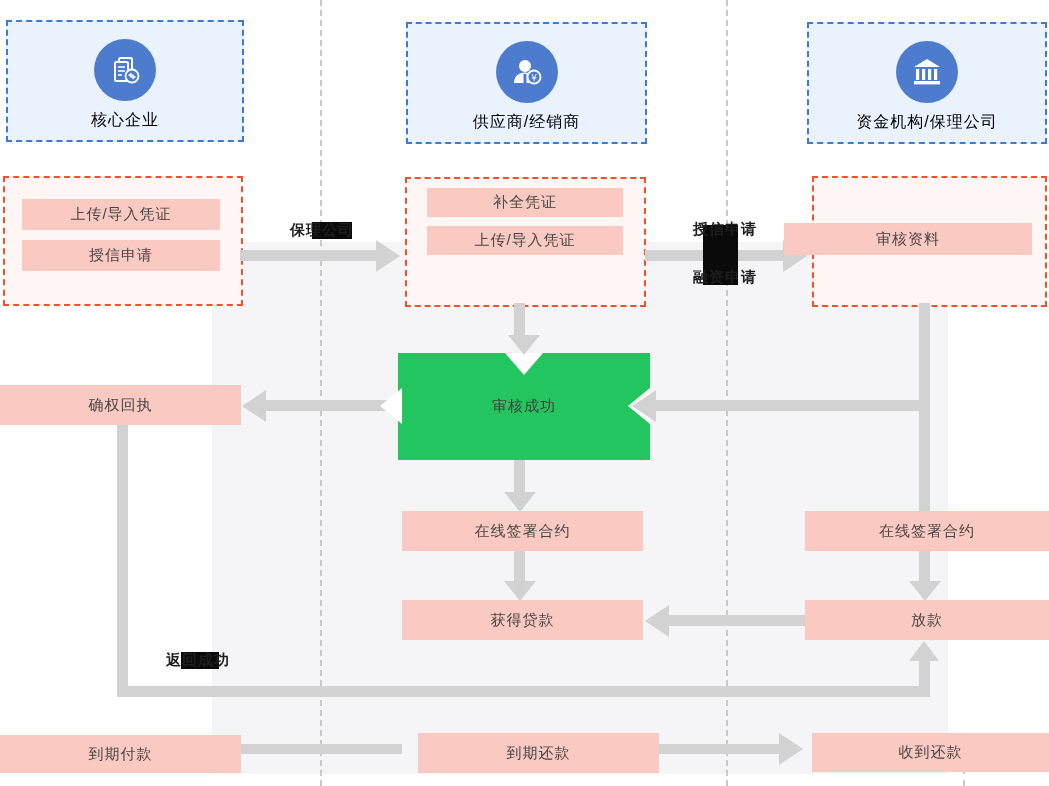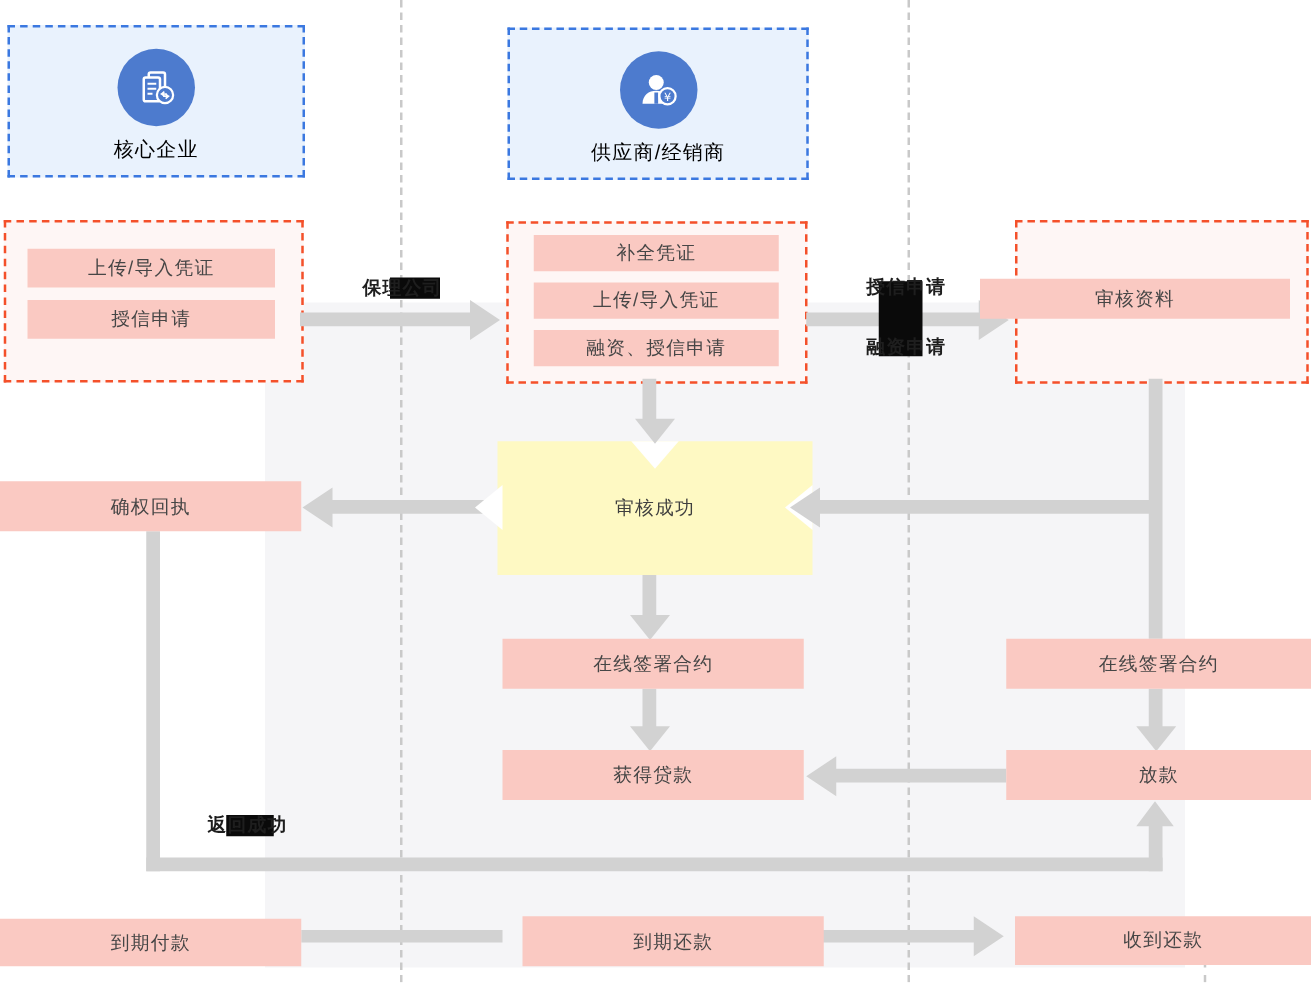--- a/index.html
+++ b/index.html
@@ -21,21 +21,21 @@
   .hlabel{margin-top:9px;font-size:16px;color:#000000;letter-spacing:1px;}
 
   
   .rbox{position:absolute;border:2px dashed #f4502a;background:#fef6f5;}
 
   
   .step{position:absolute;background:#fac9c2;display:flex;align-items:center;justify-content:center;
         font-size:15px;color:#464646;letter-spacing:1px;}
 
   
-  .bluebox{position:absolute;left:398px;top:353px;width:252px;height:107px;background:#fef9c3;
+  .bluebox{position:absolute;left:398px;top:353px;width:252px;height:107px;background:#22c55e;
            display:flex;align-items:center;justify-content:center;font-size:15px;color:#3f3f3f;letter-spacing:1px;}
 
   
   .line{position:absolute;background:#d2d2d2;}
 
   
   .ah{position:absolute;width:0;height:0;}
   .ah-right{border-top:16px solid transparent;border-bottom:16px solid transparent;border-left:24px solid #d2d2d2;}
   .ah-left {border-top:16px solid transparent;border-bottom:16px solid transparent;border-right:24px solid #d2d2d2;}
   .ah-down {border-left:16px solid transparent;border-right:16px solid transparent;border-top:20px solid #d2d2d2;}
@@ -78,20 +78,33 @@
         <circle cx="16" cy="12" r="6" fill="#ffffff"></circle>
         <path d="M5 29 c0-7 5-10.5 11-10.5 s11 3.5 11 10.5 z" fill="#ffffff"></path>
         <rect x="14.5" y="20" width="3" height="9" fill="#4d7bce"></rect>
         <circle cx="25" cy="23" r="6.5" fill="#4d7bce" stroke="#ffffff" stroke-width="1.8"></circle>
         <text x="25" y="27" text-anchor="middle" font-size="9" fill="#ffffff" font-family="'DejaVu Sans',sans-serif">¥</text>
       </svg>
     </div>
     <div class="hlabel">供应商/经销商</div>
   </div>
 
+  <div class="hbox" style="left:807px;top:22px;width:236px;">
+    <div class="hcircle">
+      <svg width="36" height="36" viewBox="0 0 36 36">
+        <path d="M18 5 L31 13 H5 Z" fill="#ffffff"></path>
+        <rect x="7" y="15" width="3.2" height="11" fill="#ffffff"></rect>
+        <rect x="13" y="15" width="3.2" height="11" fill="#ffffff"></rect>
+        <rect x="19" y="15" width="3.2" height="11" fill="#ffffff"></rect>
+        <rect x="25" y="15" width="3.2" height="11" fill="#ffffff"></rect>
+        <rect x="5" y="27" width="26" height="3.4" fill="#ffffff"></rect>
+      </svg>
+    </div>
+    <div class="hlabel">资金机构/保理公司</div>
+  </div>
 
   <div class="rbox" style="left:3px;top:176px;width:236px;height:126px;"></div>
   <div class="rbox" style="left:405px;top:177px;width:237px;height:126px;"></div>
   <div class="rbox" style="left:812px;top:176px;width:231px;height:127px;"></div>
 
   <div class="line" style="left:240px;top:250px;width:138px;height:11px;"></div>
   <div class="ah ah-right" style="left:376px;top:240px;"></div>
 
   <div class="line" style="left:645px;top:250px;width:140px;height:11px;"></div>
   <div class="ah ah-right" style="left:783px;top:240px;"></div>
@@ -129,21 +142,20 @@
 
   <div class="line" style="left:241px;top:744px;width:161px;height:10px;"></div>
   <div class="line" style="left:643px;top:744px;width:140px;height:10px;"></div>
   <div class="ah ah-right" style="left:779px;top:733px;"></div>
 
   <div class="step" style="left:22px;top:199px;width:198px;height:31px;">上传/导入凭证</div>
   <div class="step" style="left:22px;top:240px;width:198px;height:31px;">授信申请</div>
 
   <div class="step" style="left:427px;top:188px;width:196px;height:29px;">补全凭证</div>
   <div class="step" style="left:427px;top:226px;width:196px;height:29px;">上传/导入凭证</div>
-  <div class="step" style="left:427px;top:264px;width:196px;height:29px;">融资、授信申请</div>
 
   <div class="step" style="left:784px;top:223px;width:248px;height:32px;">审核资料</div>
 
   <div class="step" style="left:0px;top:385px;width:241px;height:40px;">确权回执</div>
 
   <div class="step" style="left:402px;top:511px;width:241px;height:40px;">在线签署合约</div>
   <div class="step" style="left:805px;top:511px;width:244px;height:40px;">在线签署合约</div>
 
   <div class="step" style="left:805px;top:600px;width:244px;height:40px;">放款</div>
   <div class="step" style="left:402px;top:600px;width:241px;height:40px;">获得贷款</div>

